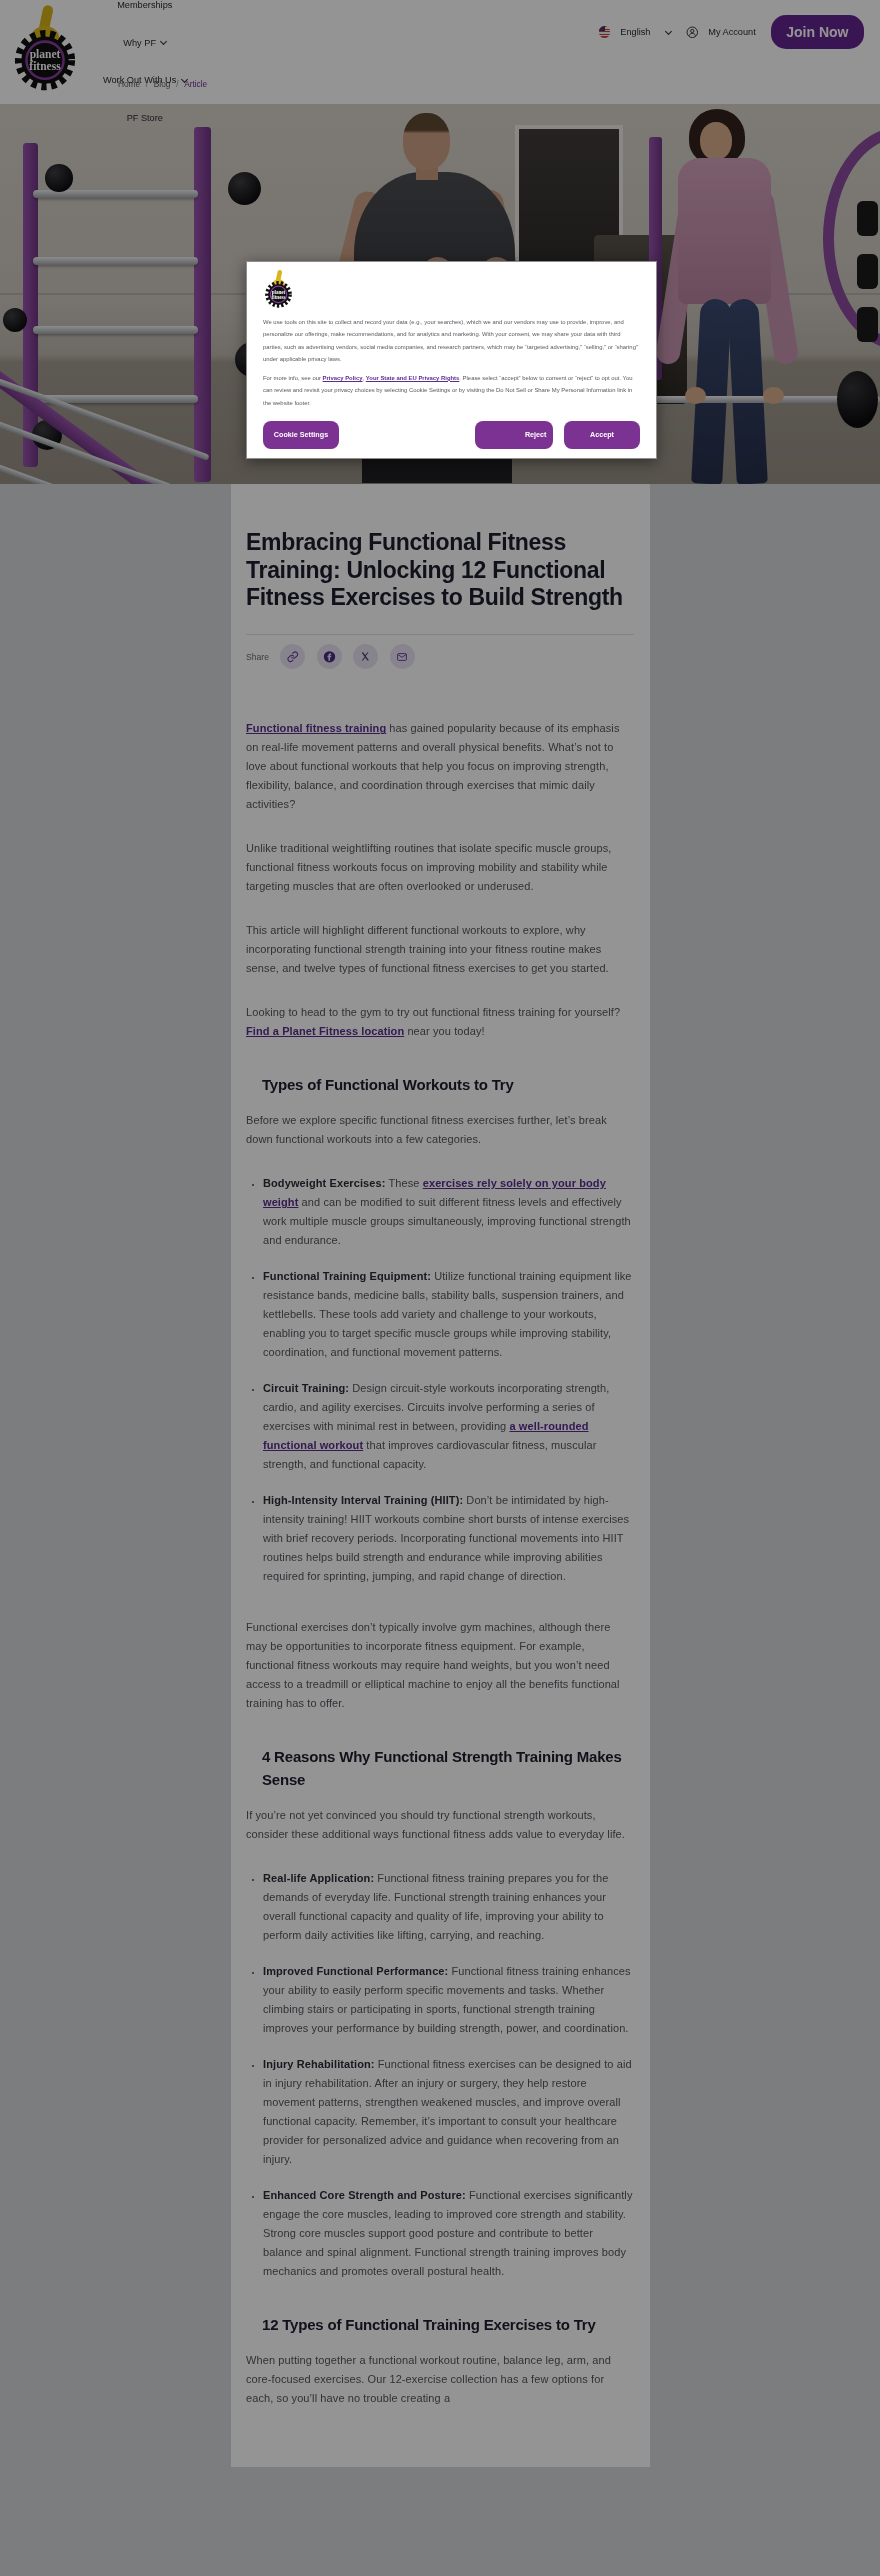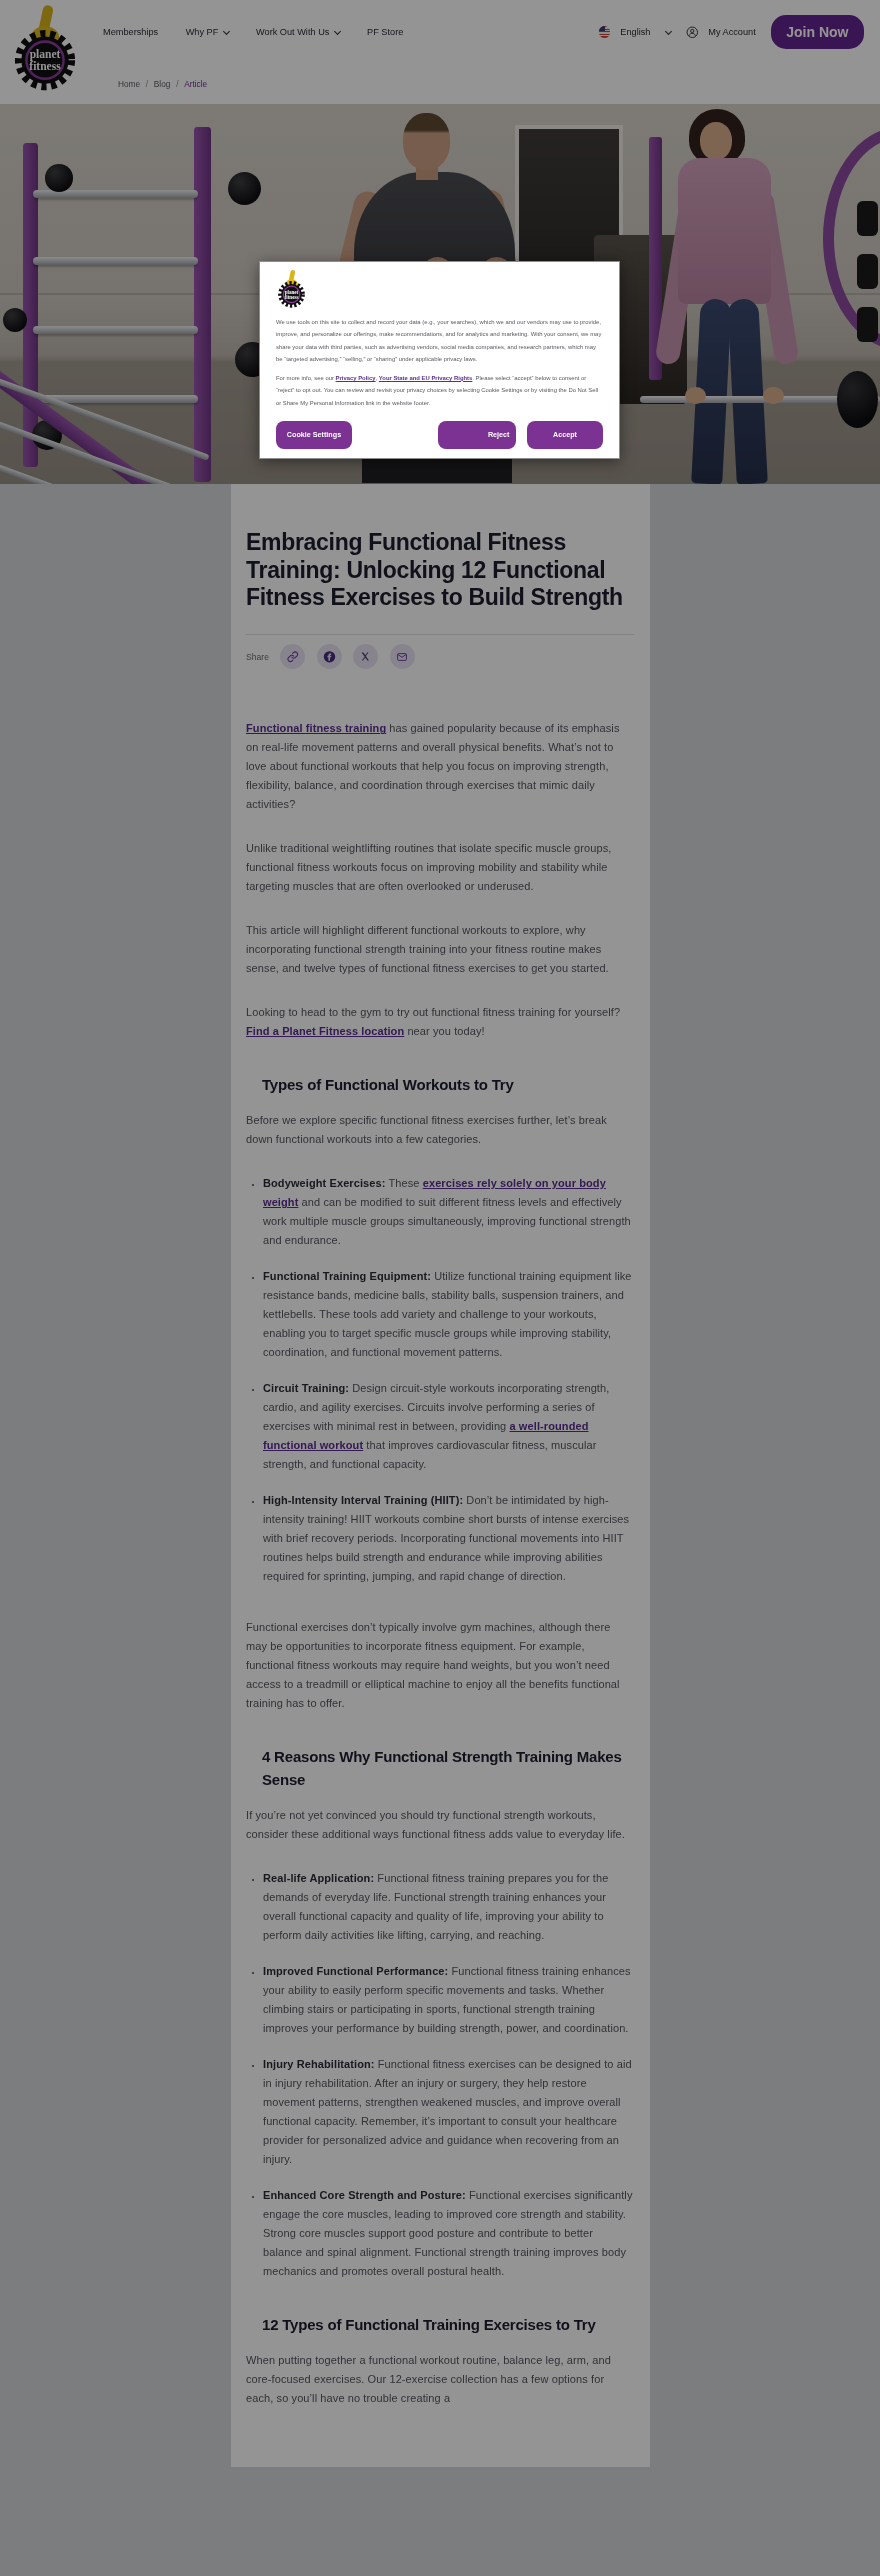--- a/index.html
+++ b/index.html
@@ -5,21 +5,21 @@
   html,body{margin:0;padding:0;}
   body{
     width:880px;height:2576px;position:relative;overflow:hidden;
     background:#d6d7d9;
     font-family:"Liberation Sans","DejaVu Sans",sans-serif;
     -webkit-font-smoothing:antialiased;
   }
   
   .site-header{position:relative;height:64px;background:#ffffff;z-index:5;}
   .pf-logo{position:absolute;left:12.6px;top:4.6px;z-index:6;}
-  .nav-left{position:absolute;left:103px;top:0;height:64px;display:flex;align-items:center;gap:27.5px;}
+  .nav-left{position:absolute;left:103px;top:0;height:64px;display:flex;align-items:center;gap:27.5px;flex-direction:column;}
   .nav-item{font-size:9.2px;color:#2b2b35;letter-spacing:0;cursor:pointer;display:flex;align-items:center;}
   .chev{display:inline-block;width:4px;height:4px;border-right:1.1px solid #2b2b35;border-bottom:1.1px solid #2b2b35;transform:rotate(45deg);margin-left:5.2px;margin-bottom:1.7px;}
   .nav-right{position:absolute;right:16px;top:0;height:64px;display:flex;align-items:center;gap:15px;}
   .lang-wrap,.account-wrap{display:flex;align-items:center;gap:10px;font-size:9.2px;color:#2b2b35;cursor:pointer;}
   .flag{width:11.5px;height:11.5px;border-radius:50%;overflow:hidden;position:relative;
     background:repeating-linear-gradient(180deg,#c8433c 0 1.3px,#f5f1ee 1.3px 2.6px);}
   .flag .canton{position:absolute;left:0;top:0;width:5.7px;height:5.2px;background:#3c3b6e;}
   .join-btn{background:#65258f;color:#fff;font-weight:bold;font-size:14px;border:none;
     border-radius:15px;padding:8.6px 15.5px;cursor:pointer;}
   
@@ -74,21 +74,21 @@
   .body-text,.li-text{font-size:11px;line-height:19px;color:#56565f;letter-spacing:0.1px;}
   .body-text{margin:0 0 25px 0;}
   .a-link{color:#5b2d90;font-weight:bold;text-decoration:underline;cursor:pointer;}
   h2.section-h{font-size:15px;line-height:23px;font-weight:bold;color:#1d1e2e;letter-spacing:-0.2px;margin:32px 0 15px 16px;}
   ul.blist{margin:25px 0 32px 0;padding:0 0 0 17px;}
   ul.blist li{margin-bottom:17px;}
   ul.blist li::marker{color:#44444e;font-size:7.4px;}
   .lead{font-weight:bold;color:#2c2c38;}
   
   .dim-overlay{position:absolute;left:0;top:0;width:880px;height:2576px;background:rgba(0,0,0,0.42);z-index:40;}
-  .cookie-modal{position:absolute;left:259px;top:261px;width:361px;box-sizing:border-box;background:#ffffff;
+  .cookie-modal{position:absolute;left:246px;top:261px;width:411px;box-sizing:border-box;background:#ffffff;
     border:0.6px solid #8d8d8d;box-shadow:0 3.4px 13.7px rgba(0,0,0,.45);z-index:50;padding:8px 16px 9.2px;}
   .modal-text{font-size:5.9px;line-height:12.6px;color:#5a5a60;margin:5.7px 0 0 0;}
   .modal-link{color:#5b2d90;font-weight:bold;text-decoration:underline;cursor:pointer;}
   .modal-btns{display:flex;align-items:center;margin-top:11.5px;}
   .m-btn{background:#7c3292;color:#fff;font-weight:bold;font-size:7.2px;border:none;border-radius:8px;height:27.5px;cursor:pointer;font-family:inherit;}
   .m-cookie{width:76px;}
   .m-reject{width:78px;margin-left:auto;text-align:right;}
   .m-accept{width:76px;margin-left:11.5px;}
 </style>
 </head>

